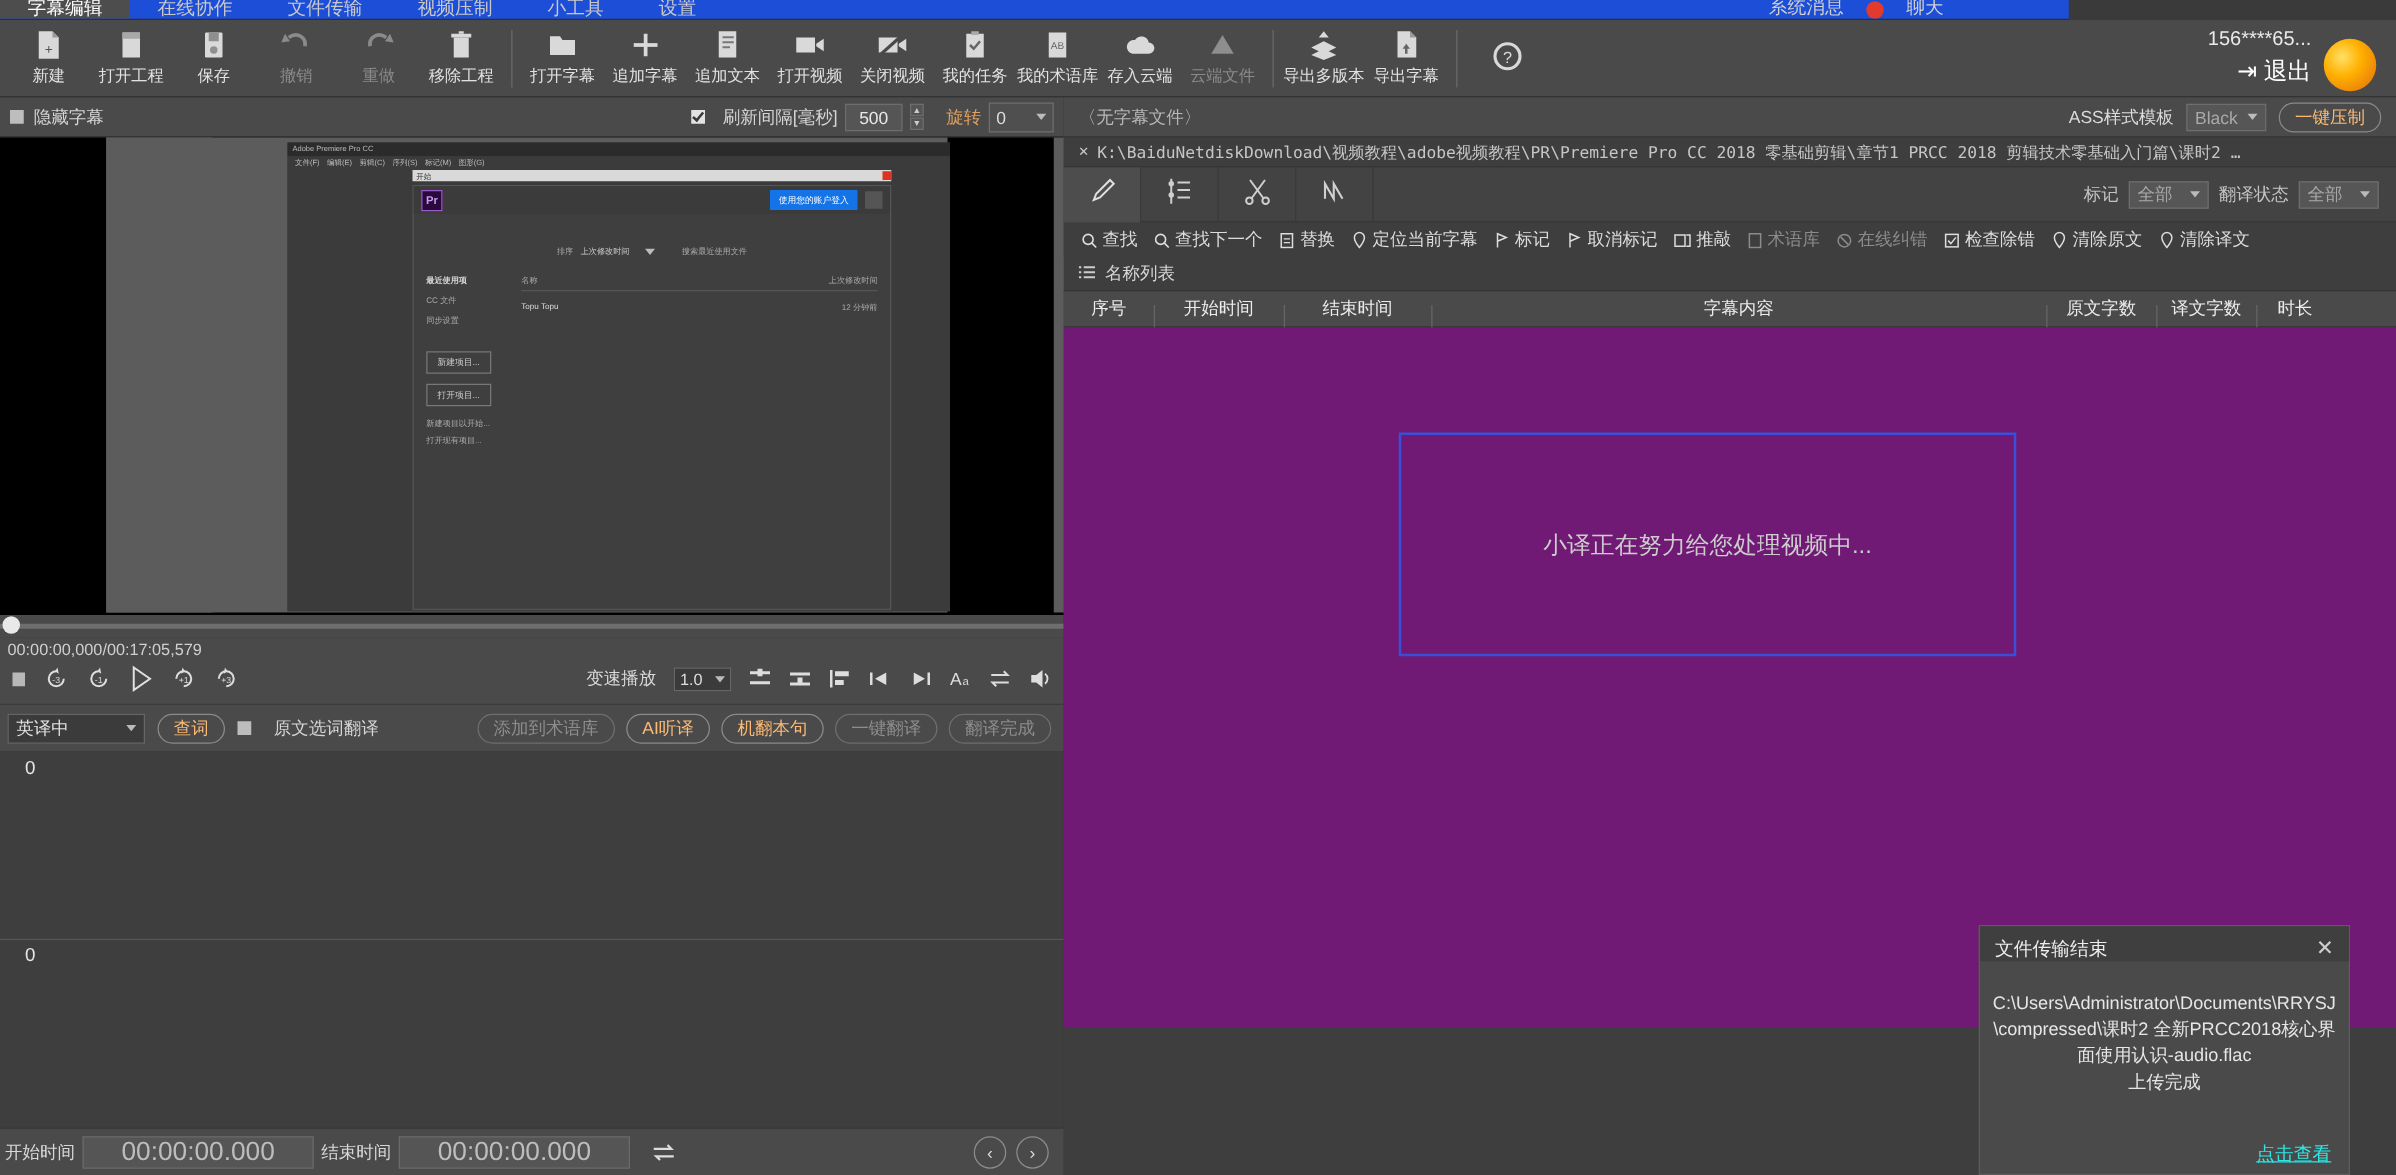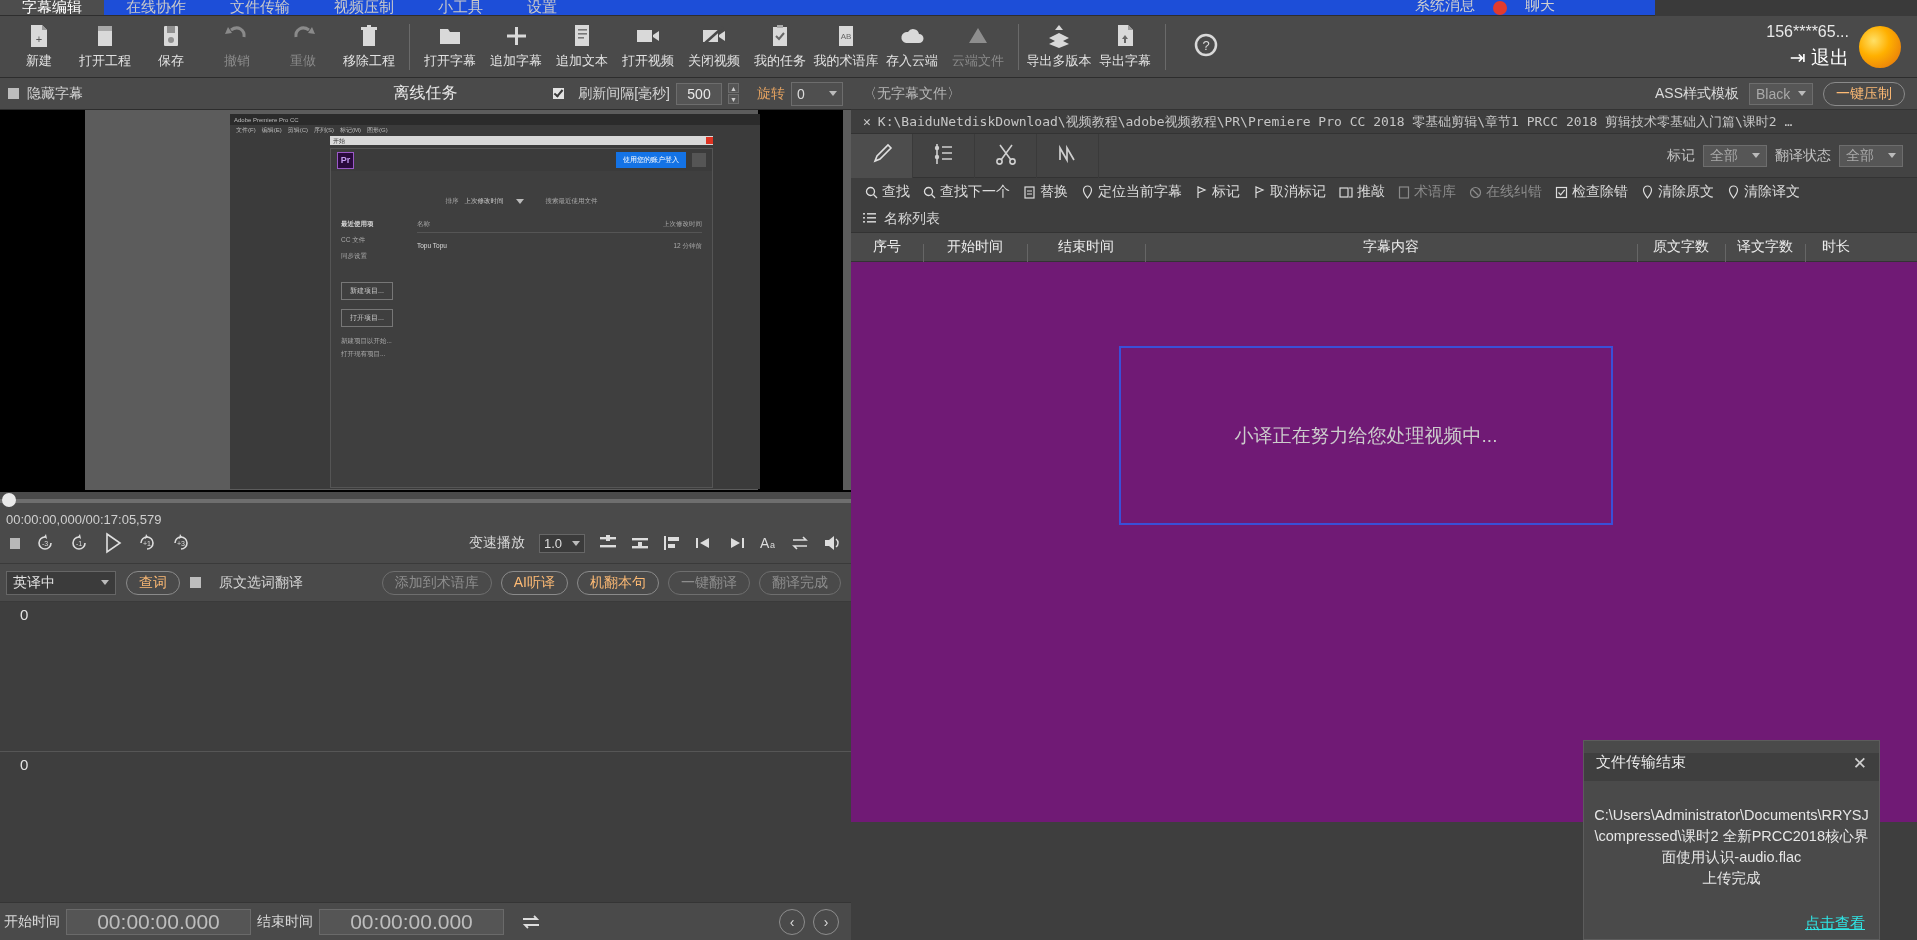--- a/index.html
+++ b/index.html
@@ -36,21 +36,21 @@
   .rbtn {
     width:66px; height:58px; display:flex; flex-direction:column;
     align-items:center; justify-content:center; gap:3px;
     color:#e2e2e2; font-size:13px; cursor:default;
   }
   .rbtn.dim { color:#8a8a8a; }
   .rbtn .ico { height:26px; display:flex; align-items:center; justify-content:center; }
   .rbtn .ico svg { display:block; }
   .rsep { width:1px; height:46px; background:#6a6a6a; margin:0 7px; }
   .ribbon-right {
-    margin-left:auto; display:flex; align-items:center;
+    margin-left:auto; display:flex; align-items:flex-end;
     padding-right:16px; gap:10px;
   }
   .acct { text-align:right; font-size:16px; color:#e9e9e9; line-height:1.5; }
   .acct .logout { font-size:19px; color:#ffffff; }
   .avatar {
     width:42px;height:42px;border-radius:50%;
     background:radial-gradient(circle at 35% 35%, #ffe066 0%, #ffb000 40%, #e06a10 100%);
   }
 
   
@@ -191,22 +191,22 @@
   .tbody { height:560px; background:#701a75; position:relative; }
   .procbox {
     position:absolute; left:268px; top:84px; width:494px; height:179px;
     border:2px solid #3a4fd8; display:flex; align-items:center; justify-content:center;
     font-size:19px; color:#cccccc;
   }
 
   
   .toast { position:absolute; left:1583px; top:740px; width:297px; height:200px;
            background:#4a4a4a; border:1px solid #5c5c5c; }
-  .toast-h { height:28px; background:#3f3f3f; display:flex; align-items:flex-start;
-             padding:0 12px; font-size:15px; color:#ececec;margin-top:12px; }
+  .toast-h { height:28px; background:#3f3f3f; display:flex; align-items:flex-end;
+             padding:0 12px; font-size:15px; color:#ececec; }
   .toast-h .x{margin-left:auto;font-size:17px;color:#cfcfcf;}
   .toast-b { padding:24px 10px 0; text-align:center; font-size:14.5px; color:#e6e6e6;
              line-height:1.45; word-break:break-all;}
   .toast-link{ position:absolute; right:14px; bottom:6px; color:#2fe6e6;
                text-decoration:underline; font-size:15px;}
 </style>
 </head>
 <body>
 
 <div id="app">
@@ -409,21 +409,20 @@
           <span>退出</span>
         </div>
       </div>
       <div class="avatar"></div>
     </div>
   </div>
 
   <div class="bar2">
     <span class="chk"></span>
     <span class="lbl">隐藏字幕</span>
-    <div class="title">离线任务</div>
     <div class="right">
       <span class="chk on"></span>
       <span class="lbl">刷新间隔[毫秒]</span>
       <span class="numbox">500</span>
       <span class="spin">
         <div>▲</div>
         <div>▼</div>
       </span>
       <span class="lbl" style="margin-left:12px;color:#e0a060">旋转</span>
       <span class="selbox">

